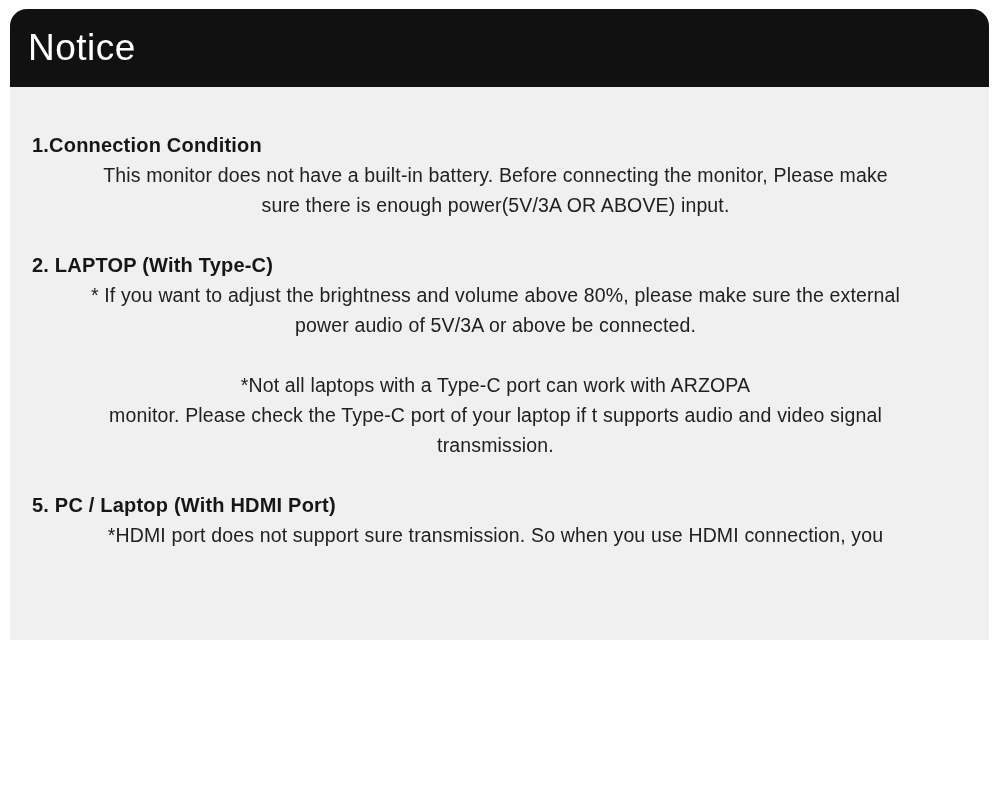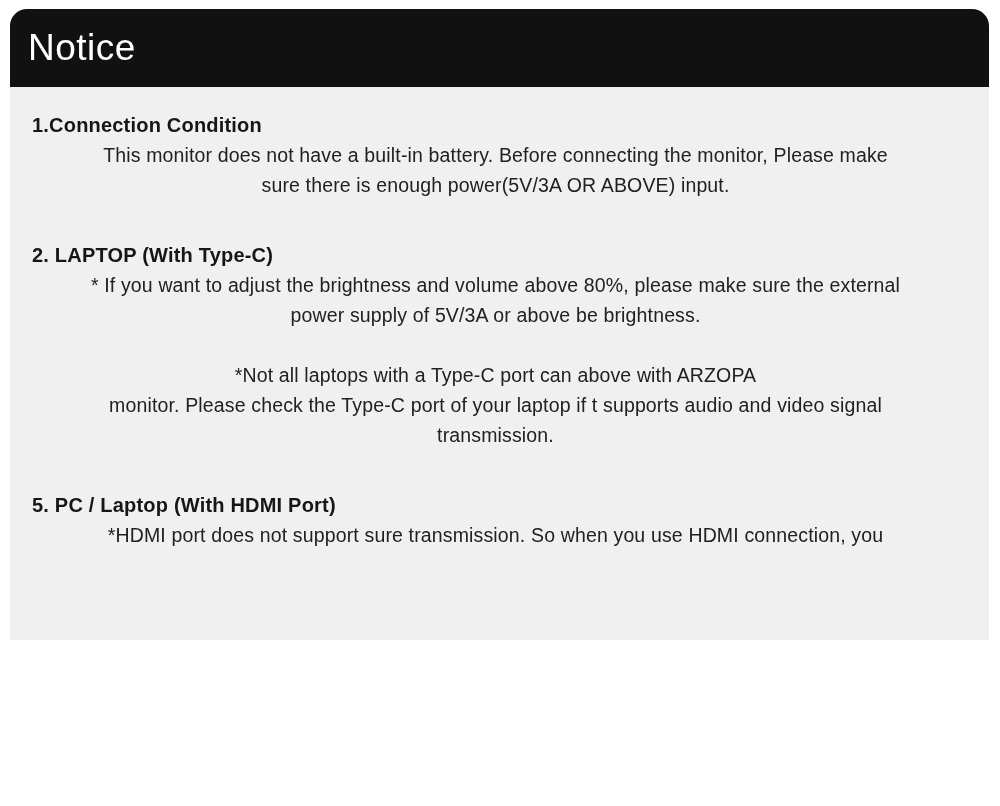--- a/index.html
+++ b/index.html
@@ -39,24 +39,24 @@
     font-size: 37px;
     font-weight: 500;
     letter-spacing: 0.5px;
     line-height: 1;
     padding-bottom: 2px;
   }
   .notice-card {
     margin: 0 11px 0 10px;
     background: var(--card-bg);
     border-radius: 0 0 20px 20px;
-    padding: 23px 30px 88px 22px;
+    padding: 43px 30px 88px 22px;
     height: 695px;
   }
-  .section + .section { margin-top: 40px; }
+  .section + .section { margin-top: 30px; }
   .para + .para { margin-top: 30px; }
   .heading {
     margin: 0;
     font-size: 20px;
     font-weight: 700;
     color: var(--heading-text);
     line-height: 30px;
     letter-spacing: 0.2px;
   }
   .line {
@@ -85,24 +85,24 @@
       <div class="para">
         <p class="line">This monitor does not have a built-in battery. Before connecting the monitor, Please make</p>
         <p class="line">sure there is enough power(5V/3A OR ABOVE) input.</p>
       </div>
     </section>
 
     <section class="section">
       <h2 class="heading">2. LAPTOP (With Type-C)</h2>
       <div class="para">
         <p class="line">* If you want to adjust the brightness and volume above 80%, please make sure the external</p>
-        <p class="line">power supply of 5V/3A or above be brightness.</p>
+        <p class="line">power audio of 5V/3A or above be connected.</p>
       </div>
       <div class="para">
-        <p class="line">*Not all laptops with a Type-C port can above with ARZOPA</p>
+        <p class="line">*Not all laptops with a Type-C port can work with ARZOPA</p>
         <p class="line">monitor. Please check the Type-C port of your laptop if t supports audio and video signal</p>
         <p class="line">transmission.</p>
       </div>
     </section>
 
     <section class="section">
       <h2 class="heading">5. PC / Laptop (With HDMI Port)</h2>
       <div class="para">
         <p class="line">*HDMI port does not support sure transmission. So when you use HDMI connection, you</p>
       </div>

